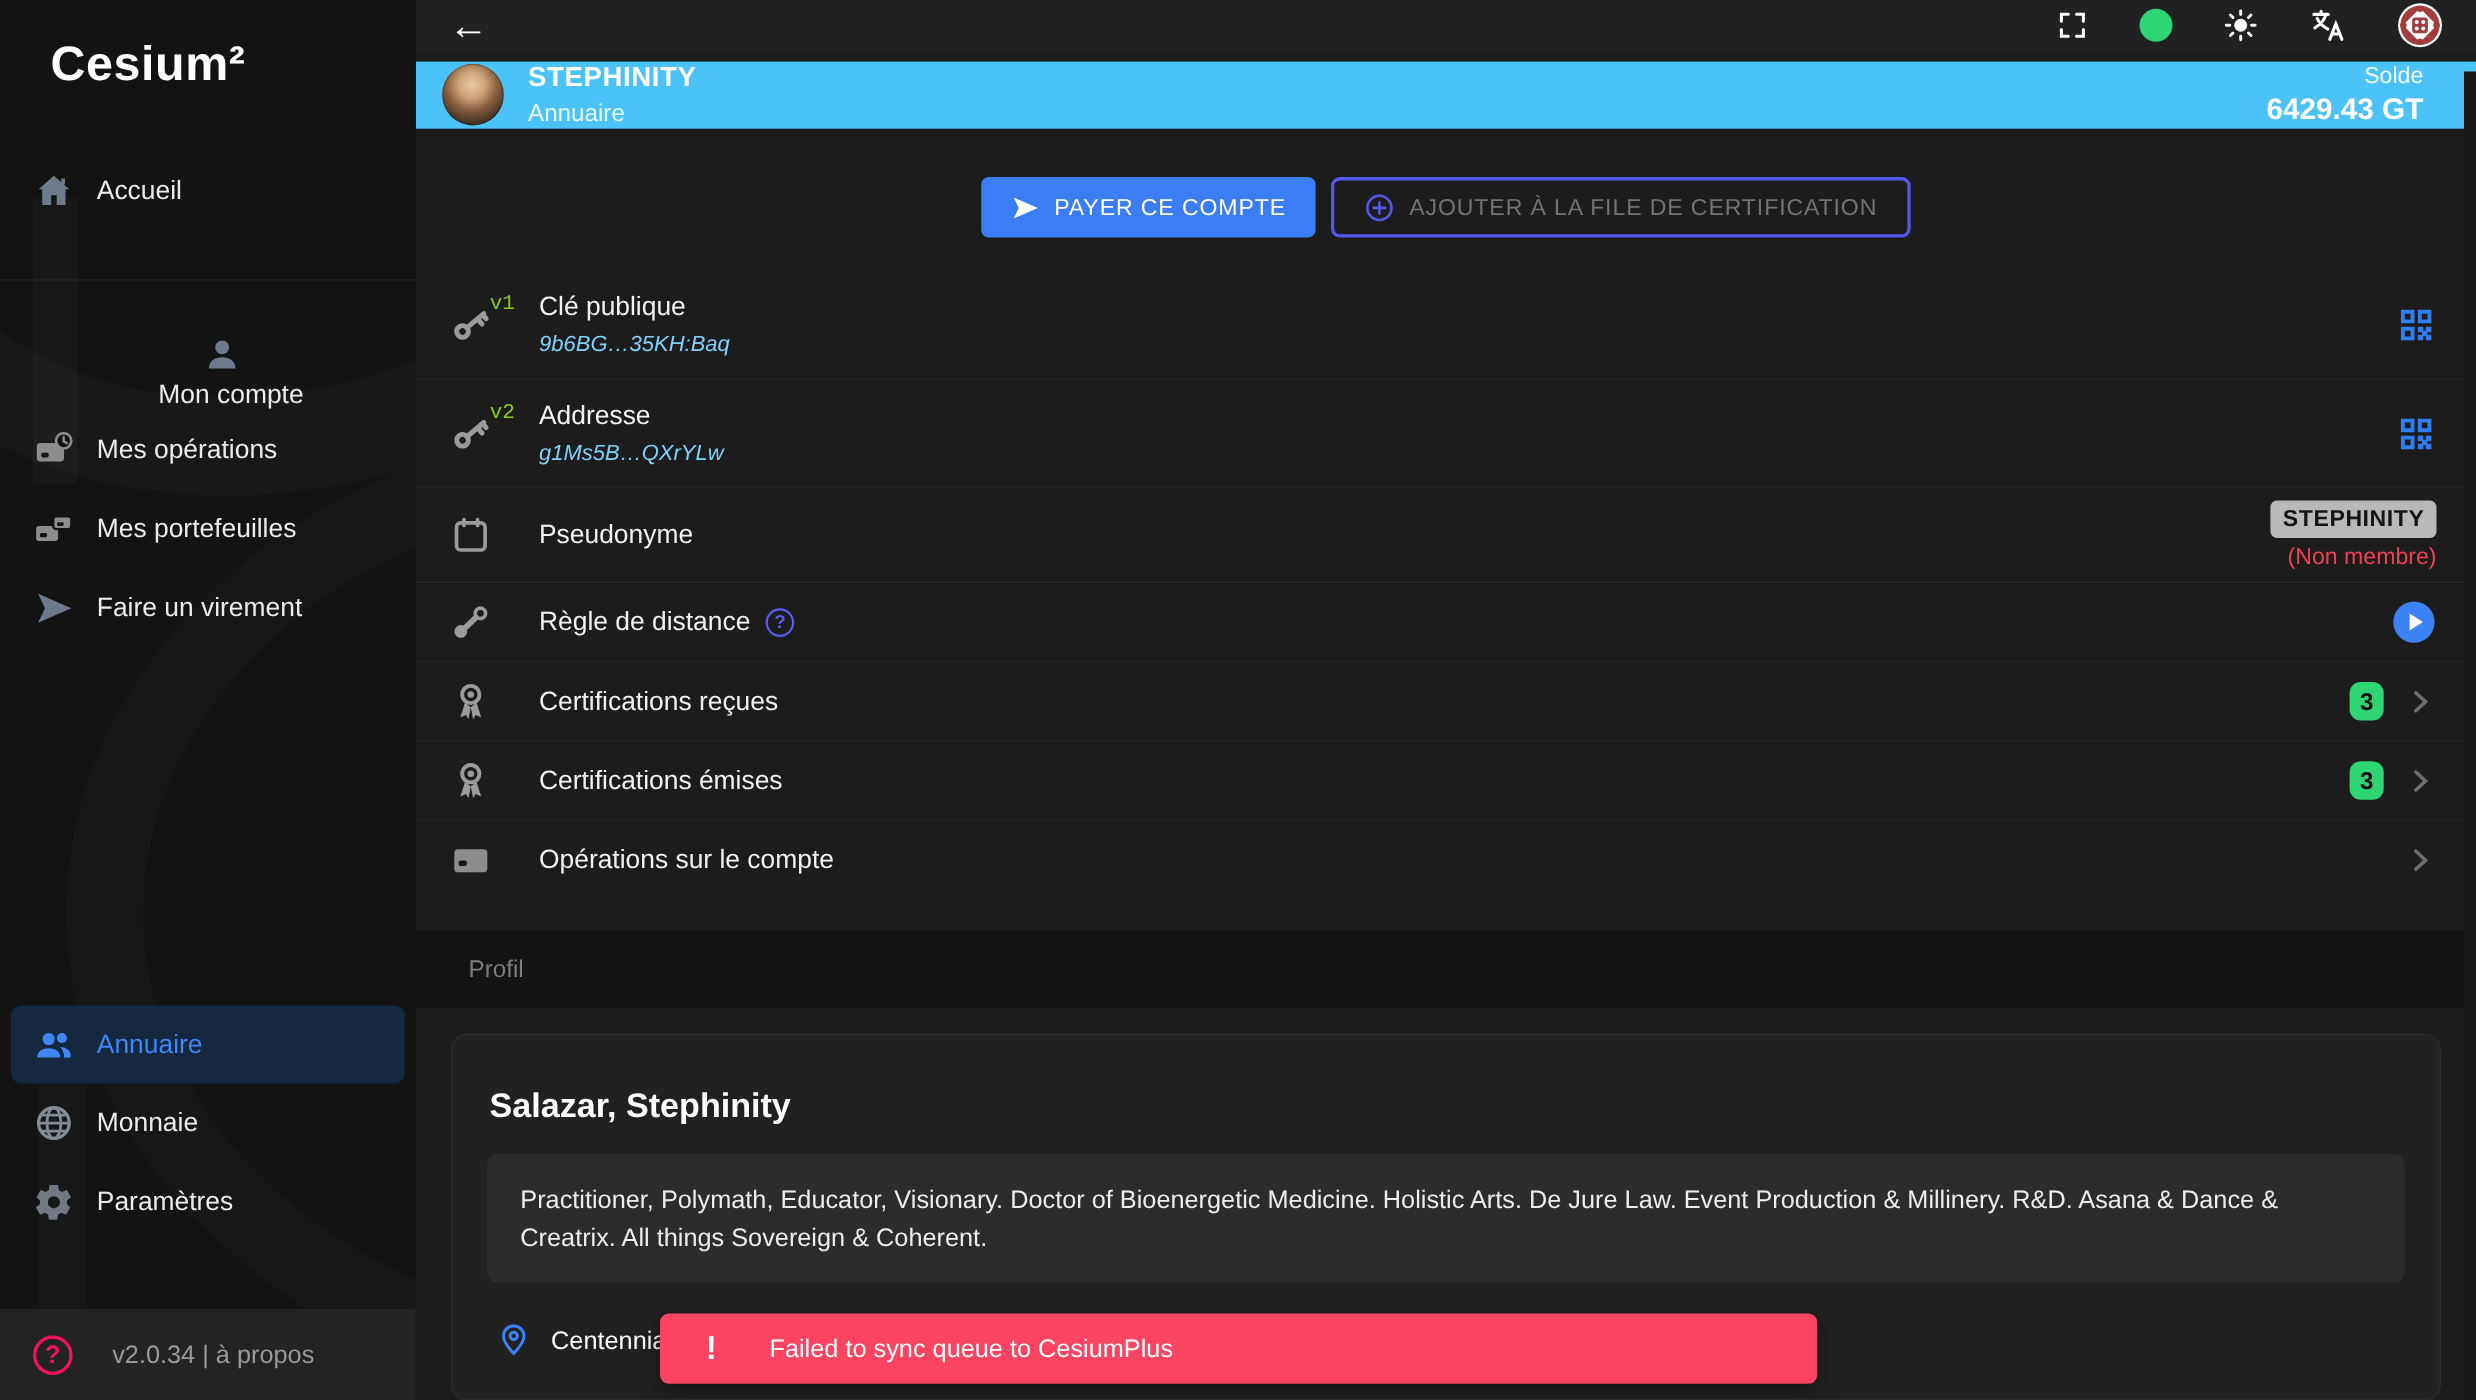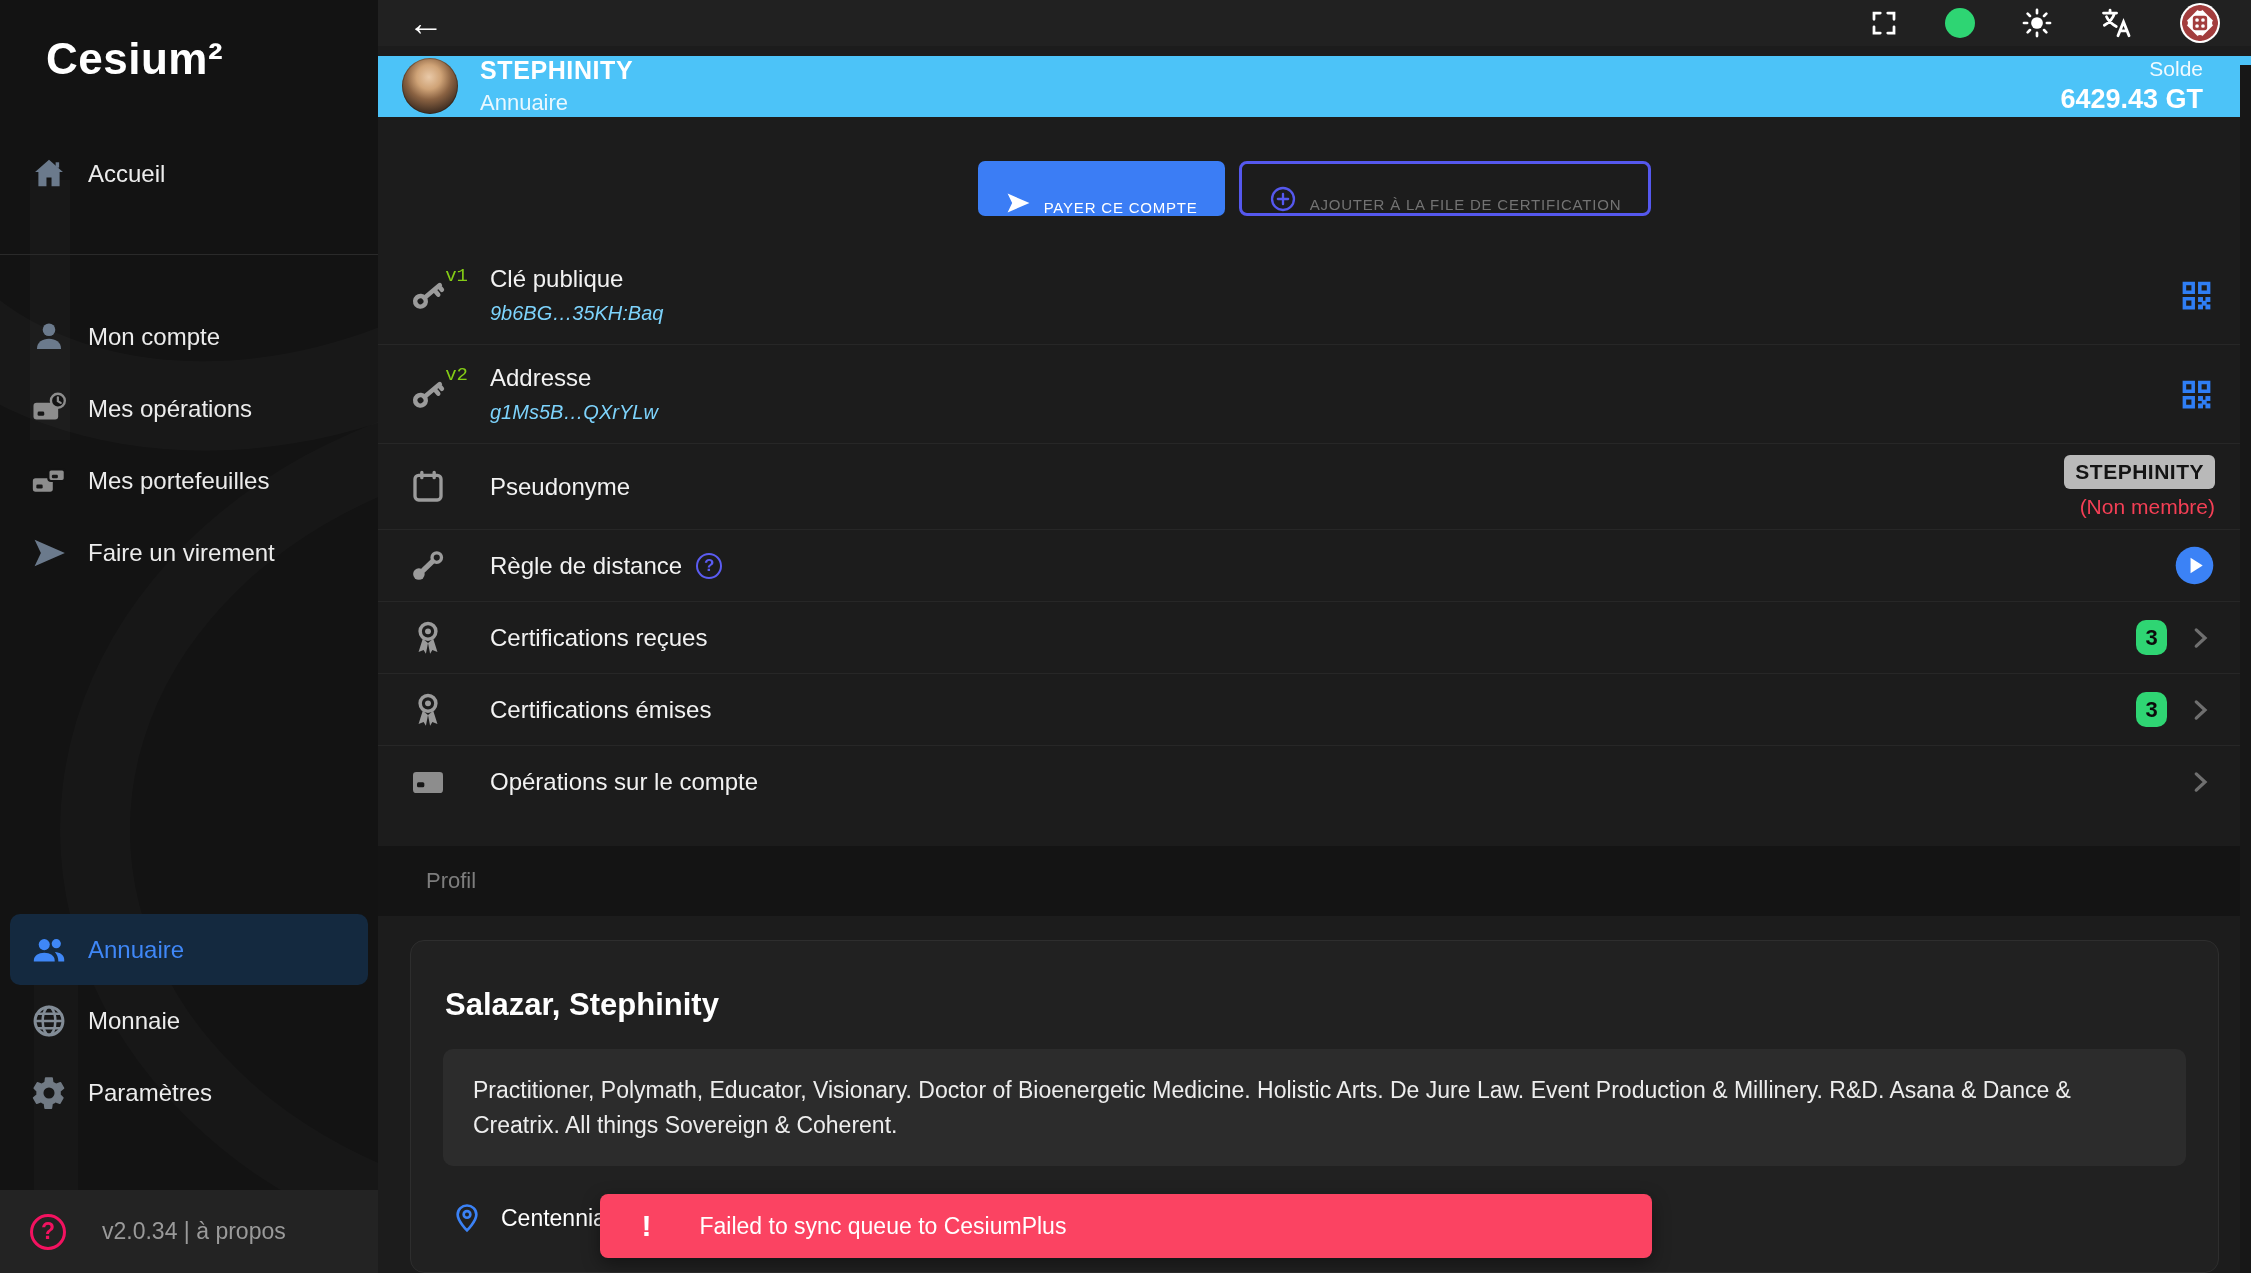--- a/index.html
+++ b/index.html
@@ -28,21 +28,21 @@
   .deco.c2 { top:380px; left:60px; width:1100px; height:900px; border-radius:50%;
              border:70px solid rgba(255,255,255,0.018); }
   .deco.b1 { top:180px; left:30px; width:40px; height:260px; background: rgba(255,255,255,0.025); }
   .deco.b2 { top:970px; left:34px; width:44px; height:260px; background: rgba(255,255,255,0.02); }
   .app-title { font-size: 44px; font-weight: bold; letter-spacing: .5px; margin: 34px 0 0 46px; position: relative; }
   .nav { margin-top: 54px; flex: 1; display: flex; flex-direction: column; position: relative; }
   .nav-item { display: flex; align-items: center; height: 72px; padding-left: 26px; cursor: pointer; }
   .nav-icon { width: 46px; height: 46px; display: flex; align-items: center; justify-content: center; }
   .nav-label { font-size: 24px; color: #ececec; margin-left: 16px; }
   .nav-divider { height: 1px; background: #2a2a2a; margin-top: 44px; }
-  .nav-gap { margin-top: 46px; }
+  .nav-gap { margin-top: 46px; flex-direction: column; }
   .nav-spacer { flex: 1; }
   .nav-item.selected { background: #14293f; border-radius: 10px; margin: 0 10px; padding-left: 16px; height: 71px; }
   .nav-item.selected .nav-label { color: #3f87f7; }
   .nav-bottom-gap { height: 61px; }
   .sidebar-footer {
     height: 83px; background: #232323;
     display: flex; align-items: center; gap: 36px; padding-left: 30px;
     position: relative;
   }
   .help-badge {
@@ -68,22 +68,22 @@
     box-shadow: inset 0 0 0 1px rgba(0,0,0,.25);
     margin-right: 22px;
   }
   .banner-name { font-size: 25px; font-weight: bold; letter-spacing: .6px; }
   .banner-sub { font-size: 22px; color: rgba(255,255,255,.88); margin-top: 5px; }
   .banner-balance { margin-left: auto; text-align: right; padding-right: 24px; }
   .balance-label { font-size: 21px; color: rgba(255,255,255,.92); }
   .balance-value { font-size: 27px; font-weight: bold; margin-top: 3px; }
 
   .actions { display: flex; justify-content: center; gap: 14px; margin-top: 44px; }
-  .btn { height: 55px; border-radius: 7px; font-size: 15px; letter-spacing: .8px;
-         display: inline-flex; align-items: flex-end; gap: 13px; padding: 0 27px;
+  .btn { height: 55px; border-radius: 7px; font-size: 21px; letter-spacing: .8px;
+         display: inline-flex; align-items: center; gap: 13px; padding: 0 27px;
          font-family: inherit; cursor: pointer; font-weight: 500; }
   .btn-pay { background: #3b7df5; color: #fff; border: none; }
   .btn-cert { background: transparent; color: #737373; border: 3px solid #5558ee; border-radius: 8px; }
 
   .rows { margin-top: 30px; }
   .row { display: flex; align-items: center; min-height: 72px; padding-right: 36px;
          border-bottom: 1px solid #272727; cursor: pointer; }
   .row:last-child { border-bottom: none; }
   .row.tall { min-height: 99px; }
   .row.mid { min-height: 86px; }

